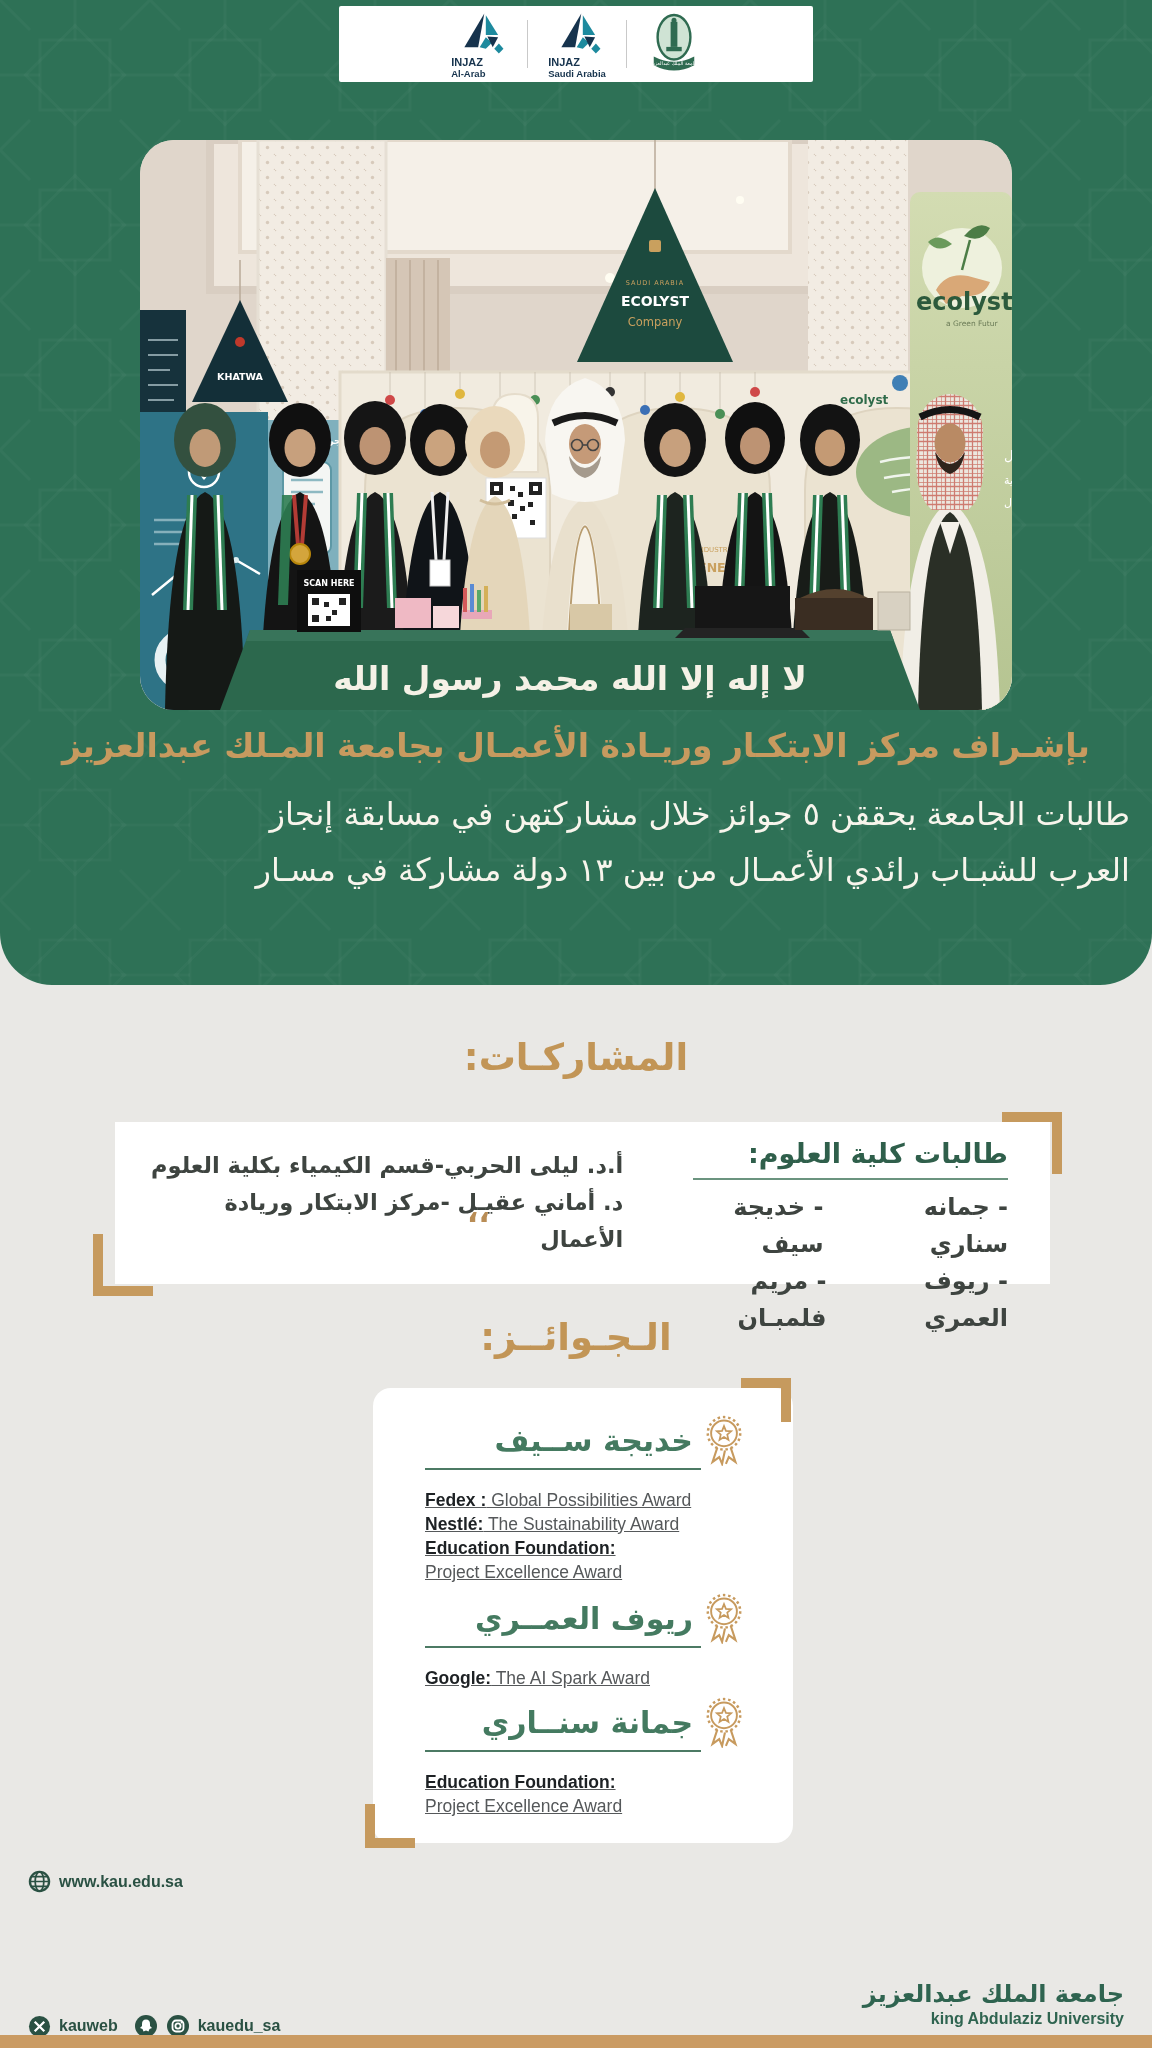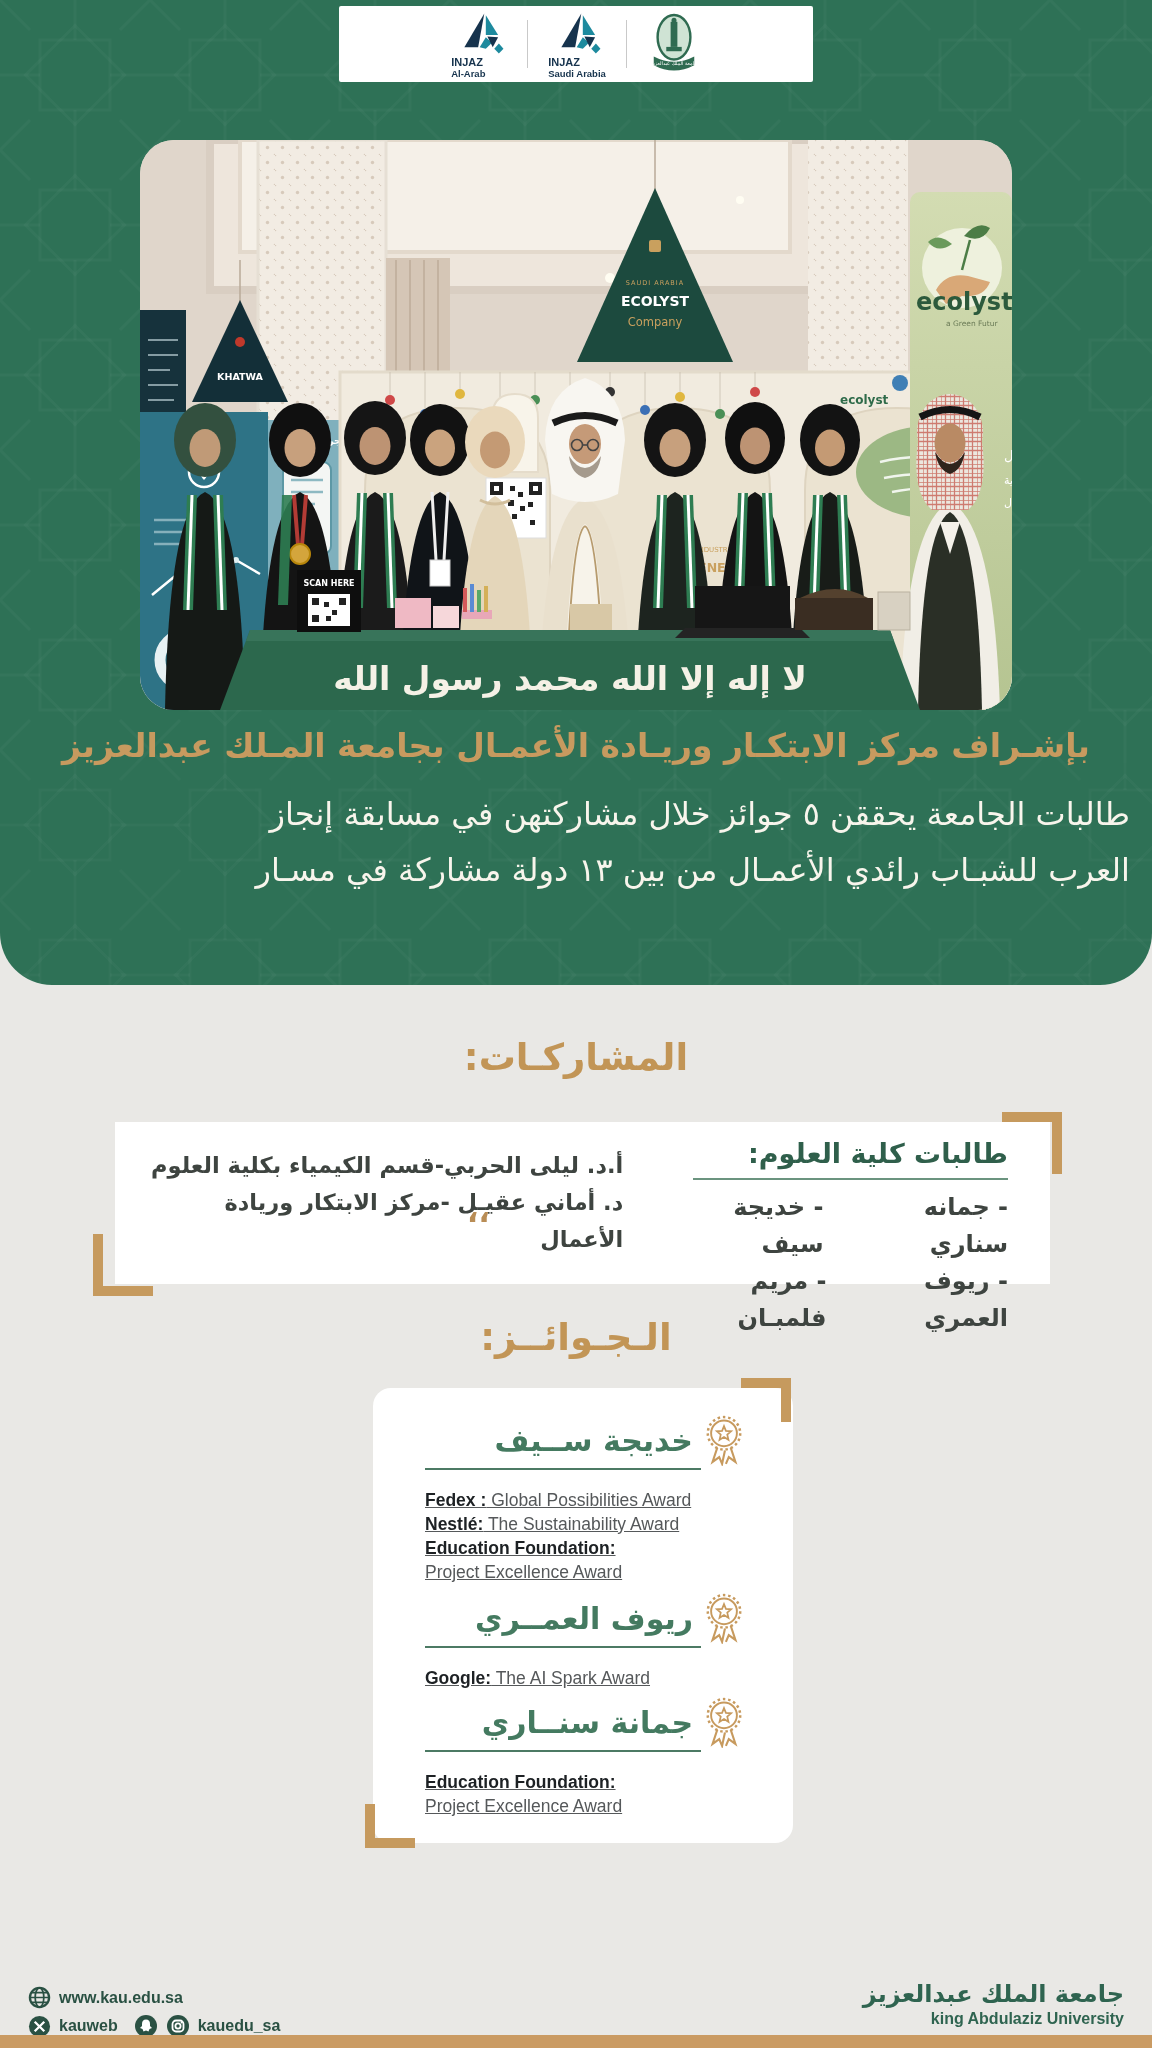--- a/index.html
+++ b/index.html
@@ -50,21 +50,21 @@
   #awards-card .inner{position:absolute;inset:0;padding:26px 48px 0 52px;box-sizing:border-box;}
   .award-name-row{display:flex;flex-direction:row;align-items:center;justify-content:flex-end;gap:10px;height:52px;}
   .award-name{direction:rtl;font-size:30px;font-weight:bold;color:#447a60;white-space:nowrap;}
   .award-underline{border-bottom:2px solid #4c7a64;margin-right:44px;margin-top:2px;}
   .award-lines{margin-top:18px;font-family:"Liberation Sans",sans-serif;font-size:17.5px;line-height:24px;color:#55585a;text-decoration:underline;}
   .award-lines .b{font-weight:bold;color:#1d2124;}
   .medal{flex:0 0 auto;}
 
   
   .footer-row{position:absolute;display:flex;align-items:center;gap:8px;font-size:16px;font-weight:bold;color:#2a5143;font-family:"Liberation Sans",sans-serif;}
-  #footer-row1{left:28px;top:1986px;}
+  #footer-row1{left:28px;top:1870px;}
   #footer-row2{left:28px;top:2014px;}
   .soc{display:block;}
   .uni-block{position:absolute;right:28px;top:1980px;text-align:right;color:#2f6450;}
   .uni-ar{direction:rtl;font-size:24px;font-weight:bold;}
   .uni-en{font-family:"Liberation Sans",sans-serif;font-size:16px;font-weight:bold;margin-top:2px;}
   .tan-bar{position:absolute;left:0;bottom:0;width:100%;height:13px;background:#ca9b63;}
 </style>
 </head>
 <body>
 

